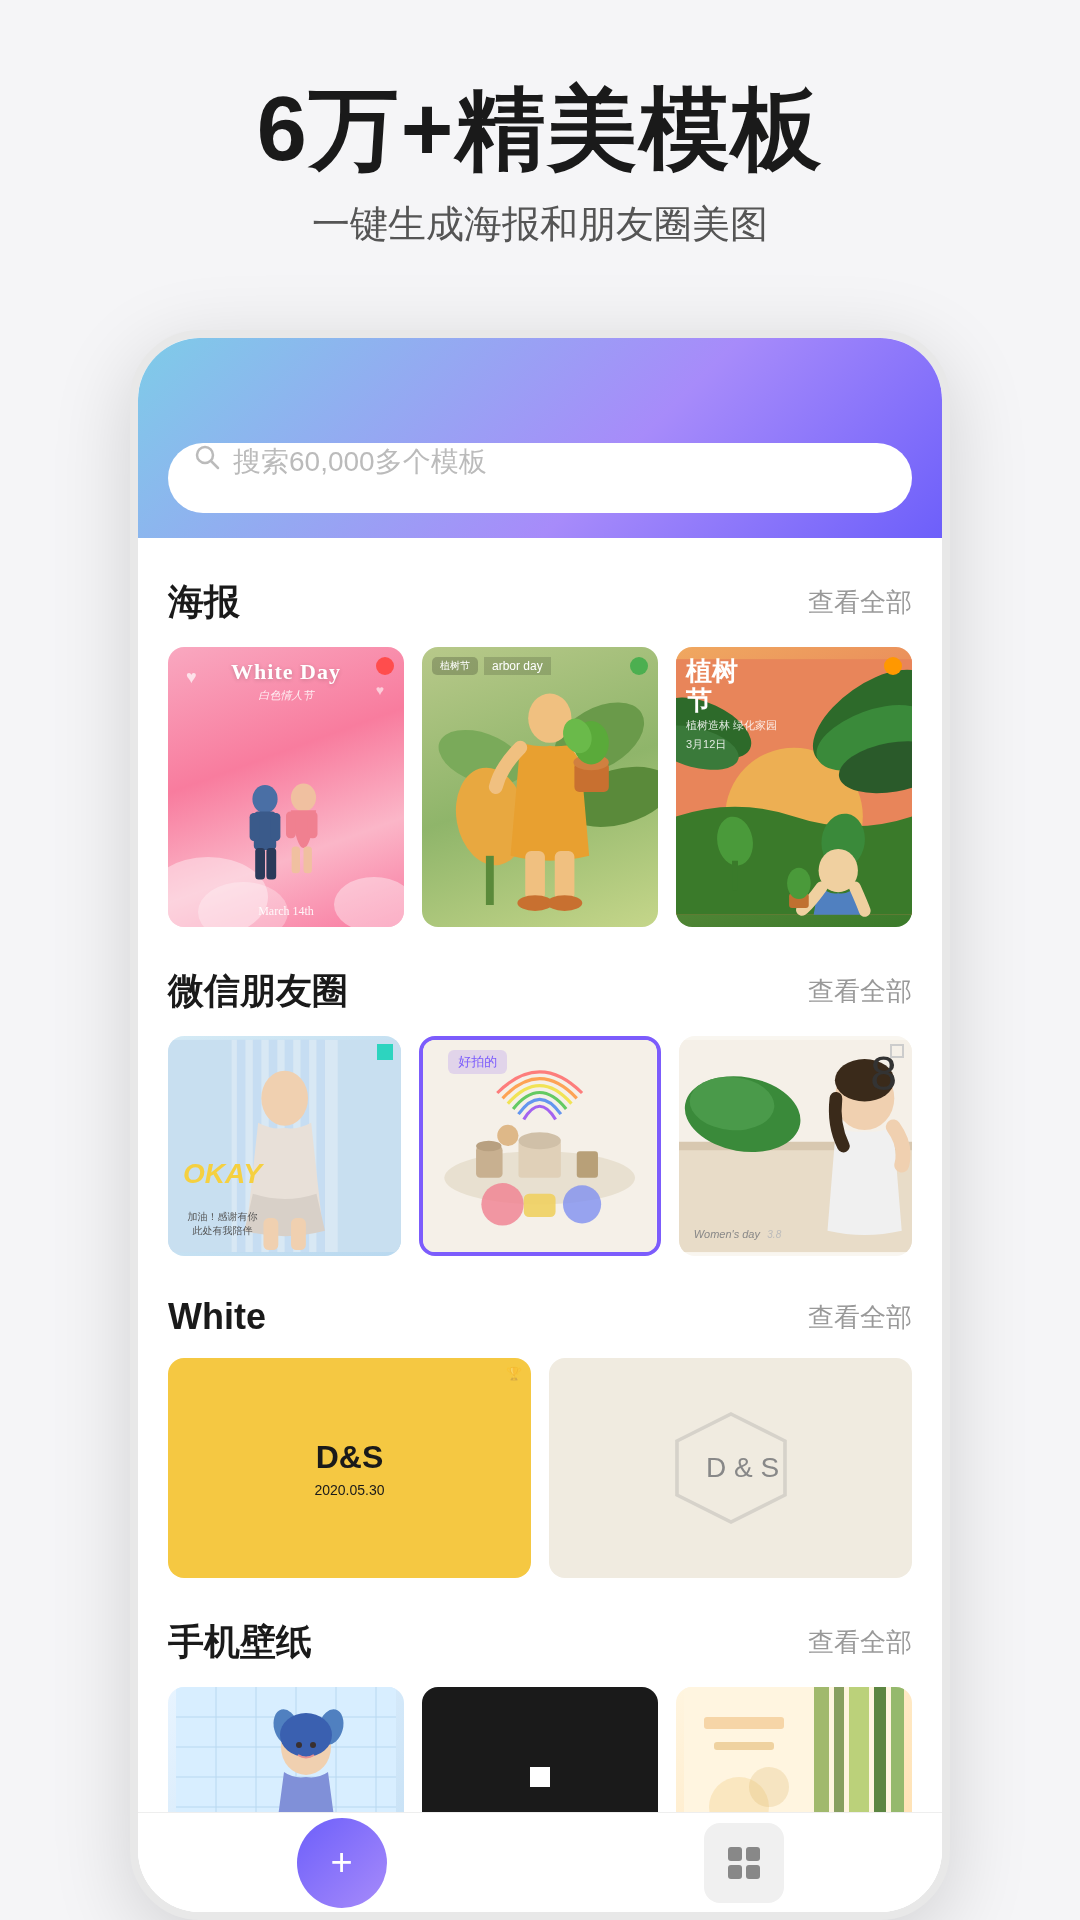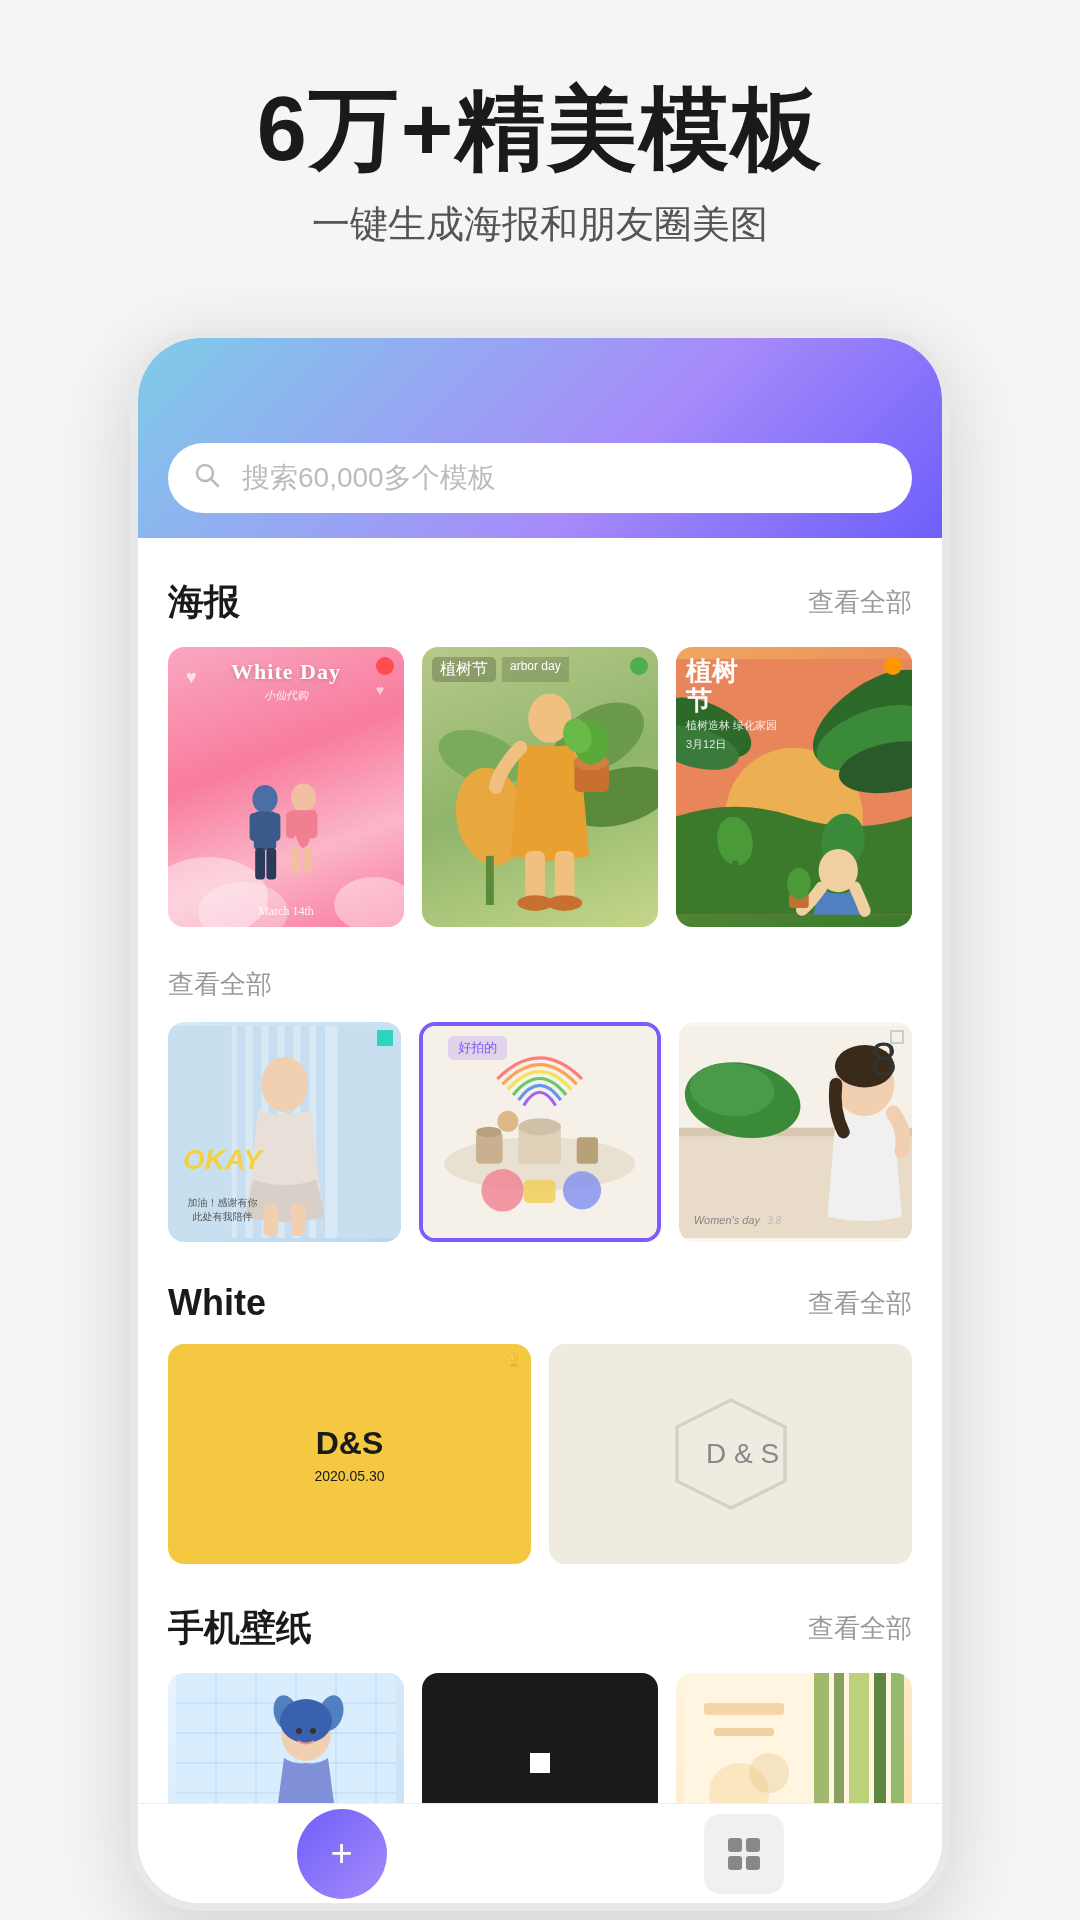--- a/index.html
+++ b/index.html
@@ -56,23 +56,22 @@
       align-items: flex-end;
       padding: 0 30px 25px;
     }
 
     .search-bar {
       width: 100%;
       background: #fff;
       border-radius: 40px;
       height: 70px;
       display: flex;
-      align-items: center;
       padding: 0 25px;
-      gap: 21px;
+      gap: 12px;
     }
 
     .search-icon-wrap {
       color: #999;
       font-size: 26px;
     }
 
     .search-placeholder {
       color: #bbb;
       font-size: 28px;
@@ -401,21 +400,21 @@
               <path d="M127,76 Q135,130 145,130 Q155,130 163,76 Z" fill="#f08090"></path>
               <rect x="120" y="78" width="14" height="38" rx="6" fill="#f08090"></rect>
               <rect x="151" y="78" width="14" height="38" rx="6" fill="#f08090"></rect>
 
               <rect x="128" y="128" width="12" height="38" rx="5" fill="#f0c0a0"></rect>
               <rect x="145" y="128" width="12" height="38" rx="5" fill="#f0c0a0"></rect>
             </svg>
 
             <div style="position:absolute;top:12px;left:0;right:0;text-align:center;">
               <div class="white-day-title">White Day</div>
-              <div style="font-size:11px;color:rgba(255,255,255,0.85);margin-top:3px;font-style:italic;">小仙代购</div>
+              <div style="font-size:11px;color:rgba(255,255,255,0.85);margin-top:3px;font-style:italic;">白色情人节</div>
             </div>
             <div style="position:absolute;bottom:8px;left:0;right:0;text-align:center;">
               <div class="white-day-date">March 14th</div>
             </div>
             <div class="dot-badge"></div>
           </div>
         </div>
 
         <div class="card poster-card card-arbor">
           <div class="card-text-overlay">
@@ -443,21 +442,21 @@
               <ellipse cx="158" cy="78" rx="14" ry="18" fill="#6aba4a" transform="rotate(-20 158 78)"></ellipse>
 
               <rect x="105" y="195" width="20" height="50" rx="6" fill="#f0c080"></rect>
               <rect x="135" y="195" width="20" height="50" rx="6" fill="#f0c080"></rect>
 
               <ellipse cx="115" cy="248" rx="18" ry="8" fill="#c87030"></ellipse>
               <ellipse cx="145" cy="248" rx="18" ry="8" fill="#c87030"></ellipse>
             </svg>
 
             <div style="position:absolute;top:10px;left:10px;display:flex;gap:6px;">
-              <span style="background:rgba(0,0,0,0.2);color:#fff;font-size:16px;padding:2px 8px;border-radius:5px;">植树节</span>
+              <span style="background:rgba(0,0,0,0.2);color:#fff;font-size:10px;padding:2px 8px;border-radius:5px;">植树节</span>
               <span style="background:rgba(0,0,0,0.15);color:#fff;font-size:12px;padding:2px 8px;border-radius:0;">arbor day</span>
             </div>
             <div class="dot-badge" style="background:#4caf50;"></div>
           </div>
         </div>
 
         <div class="card poster-card card-plant">
           <div class="card-text-overlay">
             <svg viewBox="0 0 240 260" style="width:100%;height:100%;position:absolute;top:0;left:0;" xmlns="http://www.w3.org/2000/svg">
 
@@ -497,20 +496,21 @@
             </div>
             <div class="dot-badge" style="background:#ff9800;"></div>
           </div>
         </div>
 
       </div>
     </div>
 
     <div class="section">
       <div class="section-header">
+        <span class="section-title">微信朋友圈</span>
         <span class="section-more">查看全部</span>
       </div>
       <div class="cards-row">
 
         <div class="card square-card card-wechat1" style="position:relative;overflow:hidden;">
           <svg viewBox="0 0 220 200" style="width:100%;height:100%;position:absolute;top:0;left:0;" xmlns="http://www.w3.org/2000/svg">
             <rect width="220" height="200" fill="#c8dff0"></rect>
 
             <rect x="60" y="0" width="100" height="200" fill="rgba(255,255,255,0.3)"></rect>
             <rect x="65" y="0" width="8" height="200" fill="rgba(180,210,240,0.5)"></rect>

